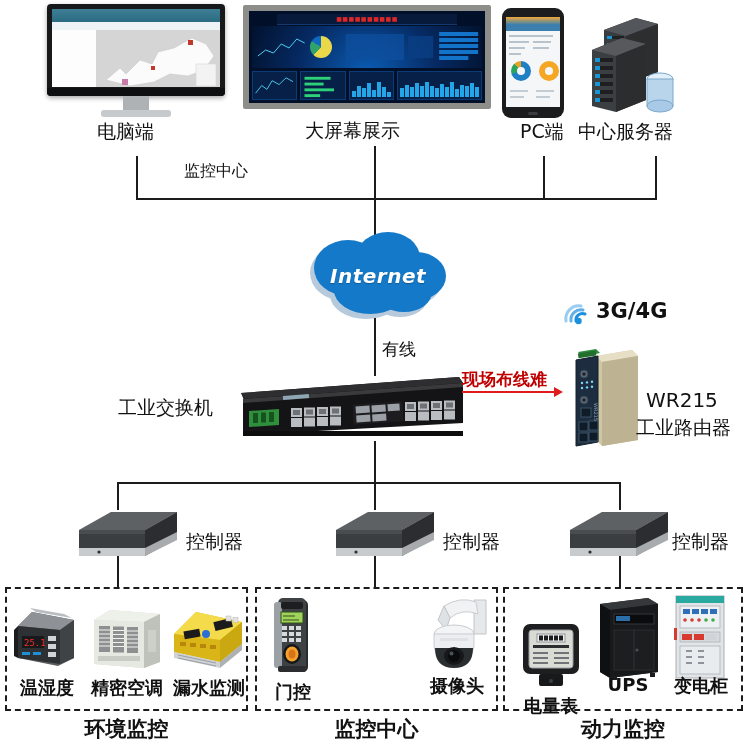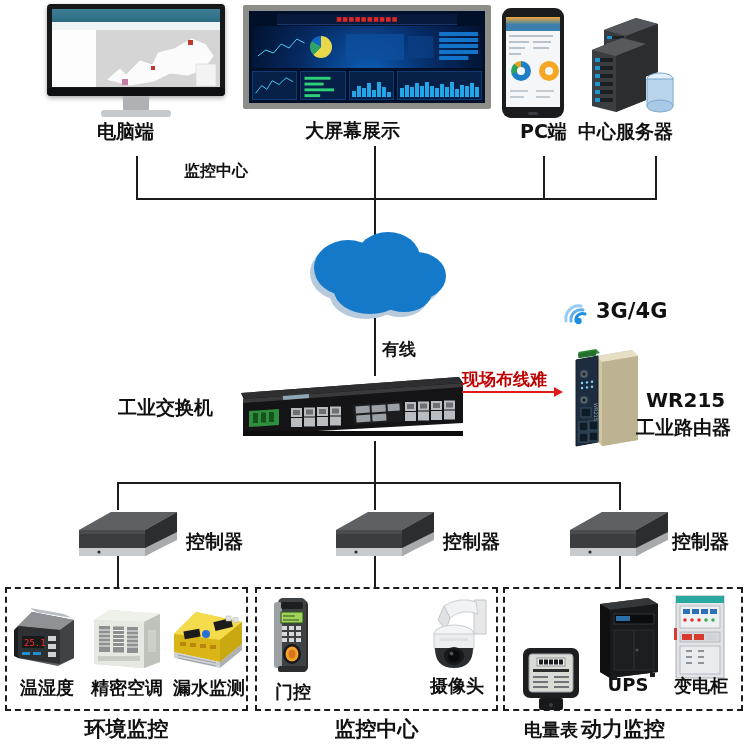--- a/index.html
+++ b/index.html
@@ -1,19 +1,19 @@
 <!DOCTYPE html>
 <html><head>
 <meta charset="utf-8">
 <style>
   html,body{margin:0;padding:0;background:#ffffff;}
   body{width:748px;height:746px;position:relative;overflow:hidden;
        font-family:"DejaVu Sans","Liberation Sans",sans-serif;color:#111;}
   .stage{position:absolute;left:0;top:0;width:748px;height:746px;}
-  .lbl{position:absolute;font-weight:bold;color:#111;white-space:nowrap;
+  .lbl{position:absolute;font-weight:normal;color:#111;white-space:nowrap;
        line-height:1;letter-spacing:0px;text-align:right;}
 
   
   .hline{position:absolute;background:#1c1c1c;height:2px;}
   .vline{position:absolute;background:#1c1c1c;width:2px;}
 
   
   .mon-wrap{position:absolute;left:47px;top:4px;width:178px;height:116px;}
   .mon-bezel{position:absolute;left:0;top:0;width:178px;height:92px;
     background:#17181a;border-radius:4px;box-shadow:0 2px 5px rgba(0,0,0,.35);}
@@ -293,20 +293,21 @@
         <ellipse cx="104" cy="64" rx="28" ry="20"></ellipse>
       </g>
       <g fill="#1379c8">
         <ellipse cx="48" cy="40" rx="34" ry="28"></ellipse>
           <ellipse cx="88" cy="30" rx="32" ry="26"></ellipse>
         <ellipse cx="116" cy="48" rx="30" ry="24"></ellipse>
           <ellipse cx="70" cy="62" rx="36" ry="24"></ellipse>
         <ellipse cx="104" cy="64" rx="28" ry="20"></ellipse>
       </g>
     </svg>
+    <div class="cloud-txt">Internet</div>
   </div>
 
   <div class="vline" style="left:374px;top:318px;height:58px;"></div>
   <div class="lbl" style="left:382px;top:341px;font-size:17px;">有线</div>
 
   <div class="wifi">
     <svg width="34" height="26" viewBox="0 0 34 26">
       <g fill="none" stroke="#1b8fe0" stroke-width="3" stroke-linecap="round">
         <path d="M6 21 A 13 13 0 0 1 21 6" opacity=".45"></path>
         <path d="M11 21 A 10 10 0 0 1 23 10" opacity=".7"></path>
@@ -605,21 +606,21 @@
       <circle cx="31.5" cy="59.5" r="2" fill="#4a5358"></circle>
       <rect x="20" y="44" width="28" height="3" fill="#dfe2e5"></rect>
     </svg>
     <div class="dev-cap" style="top:80px;font-size:18px;">摄像头</div>
   </div>
 
   <div class="grp-cap" style="left:255px;top:715px;width:243px;font-size:21px;">监控中心</div>
 
   <div class="dash" style="left:503px;top:587px;width:240px;height:124px;"></div>
 
-  <div class="dev" style="left:513px;top:644px;width:76px;">
+  <div class="dev" style="left:513px;top:620px;width:76px;">
     <svg width="76" height="70" viewBox="0 0 76 70">
       <rect x="10" y="4" width="56" height="50" rx="7" fill="#1c1e20"></rect>
       <rect x="16" y="10" width="44" height="38" rx="3" fill="#d9dcd4" stroke="#9aa0a6"></rect>
       <rect x="24" y="14" width="28" height="8" fill="#f2f3ef" stroke="#8d9398"></rect>
       <g fill="#1b1d1f">
           <rect x="26" y="15.5" width="4" height="5"></rect>
           <rect x="31" y="15.5" width="4" height="5"></rect>
       <rect x="36" y="15.5" width="4" height="5"></rect>
           <rect x="41" y="15.5" width="4" height="5"></rect>
       <rect x="46" y="15.5" width="4" height="5"></rect>

